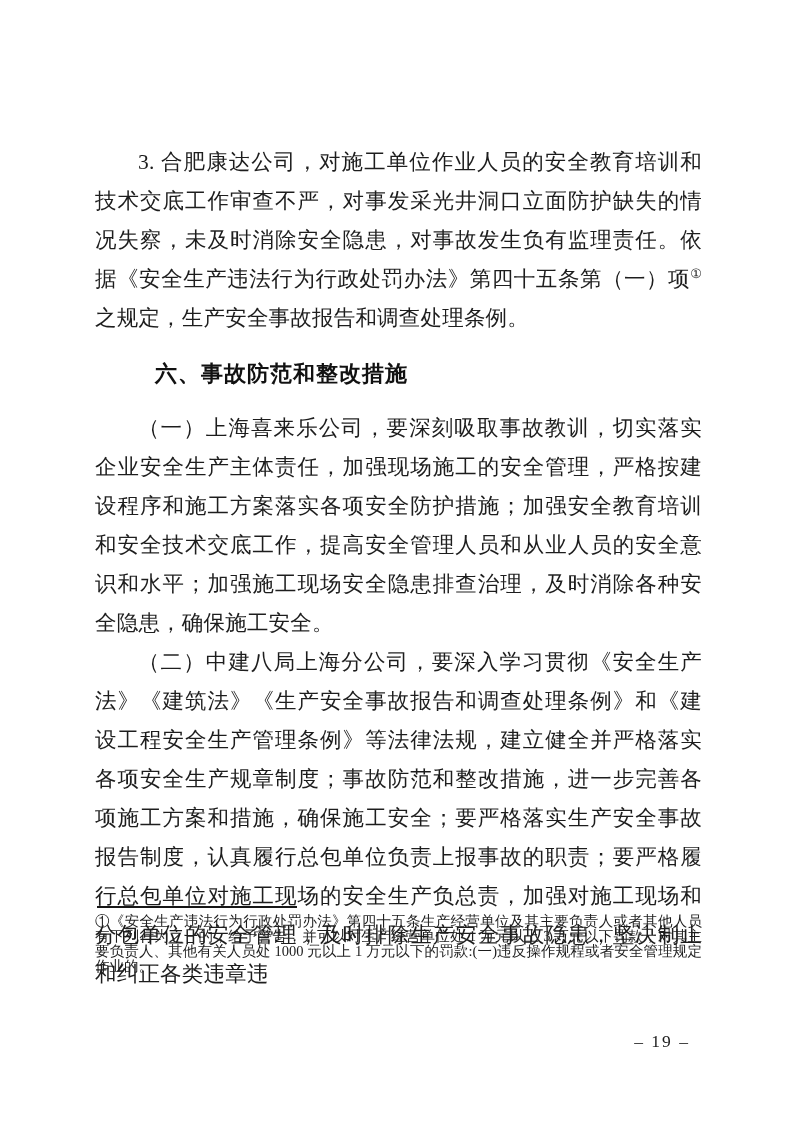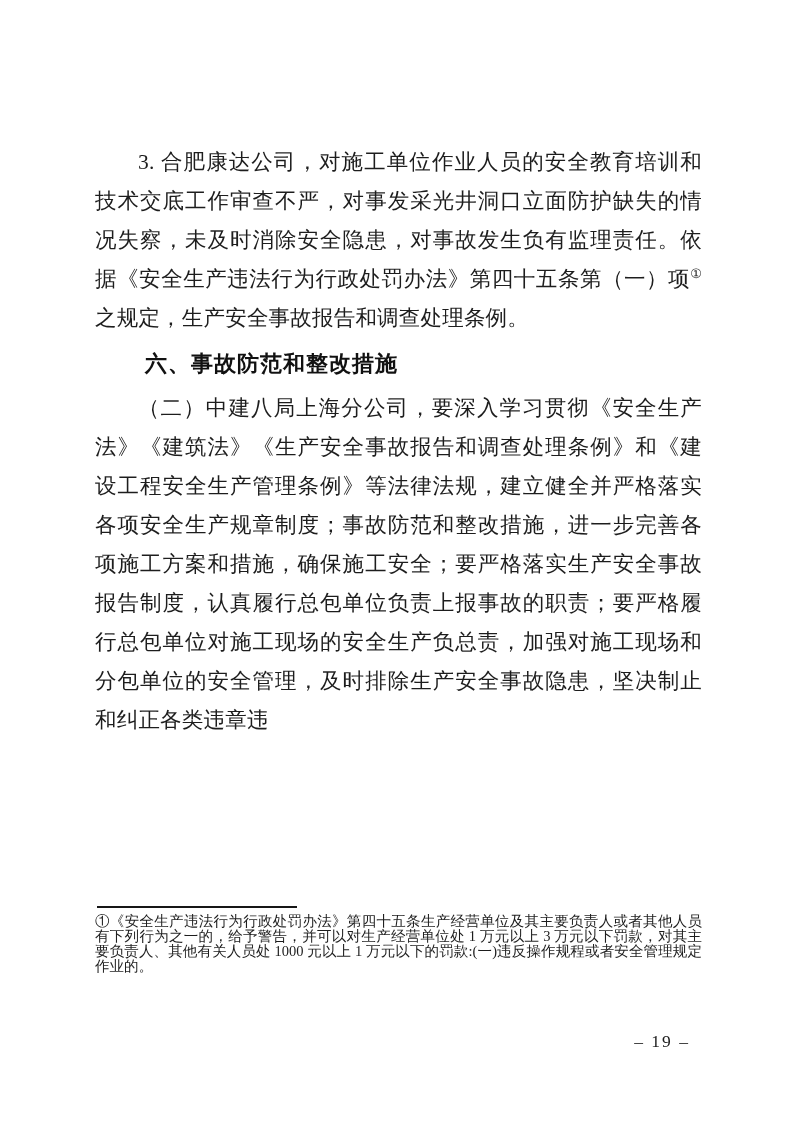--- a/index.html
+++ b/index.html
@@ -25,21 +25,21 @@
     line-height: 39px;
     text-align: justify;
     text-justify: inter-character;
     letter-spacing: 0.2px;
   }
   .para {
     margin: 0;
     text-indent: 2em;
   }
   .section-heading {
-    margin: 6px;
+    margin: 16px;
     text-indent: 2em;
     font-family: "Liberation Sans", "DejaVu Sans", sans-serif;
     font-weight: 700;
     font-size: 22px;
     line-height: 39px;
     letter-spacing: 1px;
     color: #111111;
     text-align: left;
   }
   .fnref {
@@ -83,20 +83,21 @@
 <body>
 
 <div class="page">
 
   <div class="body-text">
 
     <p class="para"><span>3. 合肥康达公司，对施工单位作业人员的安全教育培训和技术交底工作审查不严，对事发采光井洞口立面防护缺失的情况失察，未及时消除安全隐患，对事故发生负有监理责任。依据《安全生产违法行为行政处罚办法》第四十五条第（一）项</span><sup class="fnref">①</sup><span>之规定，生产安全事故报告和调查处理条例。</span></p>
 
     <p class="section-heading">六、事故防范和整改措施</p>
 
+    <p class="para">（一）上海喜来乐公司，要深刻吸取事故教训，切实落实企业安全生产主体责任，加强现场施工的安全管理，严格按建设程序和施工方案落实各项安全防护措施；加强安全教育培训和安全技术交底工作，提高安全管理人员和从业人员的安全意识和水平；加强施工现场安全隐患排查治理，及时消除各种安全隐患，确保施工安全。</p>
 
     <p class="para">（二）中建八局上海分公司，要深入学习贯彻《安全生产法》《建筑法》《生产安全事故报告和调查处理条例》和《建设工程安全生产管理条例》等法律法规，建立健全并严格落实各项安全生产规章制度；事故防范和整改措施，进一步完善各项施工方案和措施，确保施工安全；要严格落实生产安全事故报告制度，认真履行总包单位负责上报事故的职责；要严格履行总包单位对施工现场的安全生产负总责，加强对施工现场和分包单位的安全管理，及时排除生产安全事故隐患，坚决制止和纠正各类违章违</p>
 
   </div>
 
   <div class="footnote">
     <div class="footnote-rule"></div>
     <p class="footnote-text"><span>①</span><span>《安全生产违法行为行政处罚办法》第四十五条生产经营单位及其主要负责人或者其他人员有下列行为之一的，给予警告，并可以对生产经营单位处 1 万元以上 3 万元以下罚款，对其主要负责人、其他有关人员处 1000 元以上 1 万元以下的罚款:(一)违反操作规程或者安全管理规定作业的。</span></p>
   </div>
 

